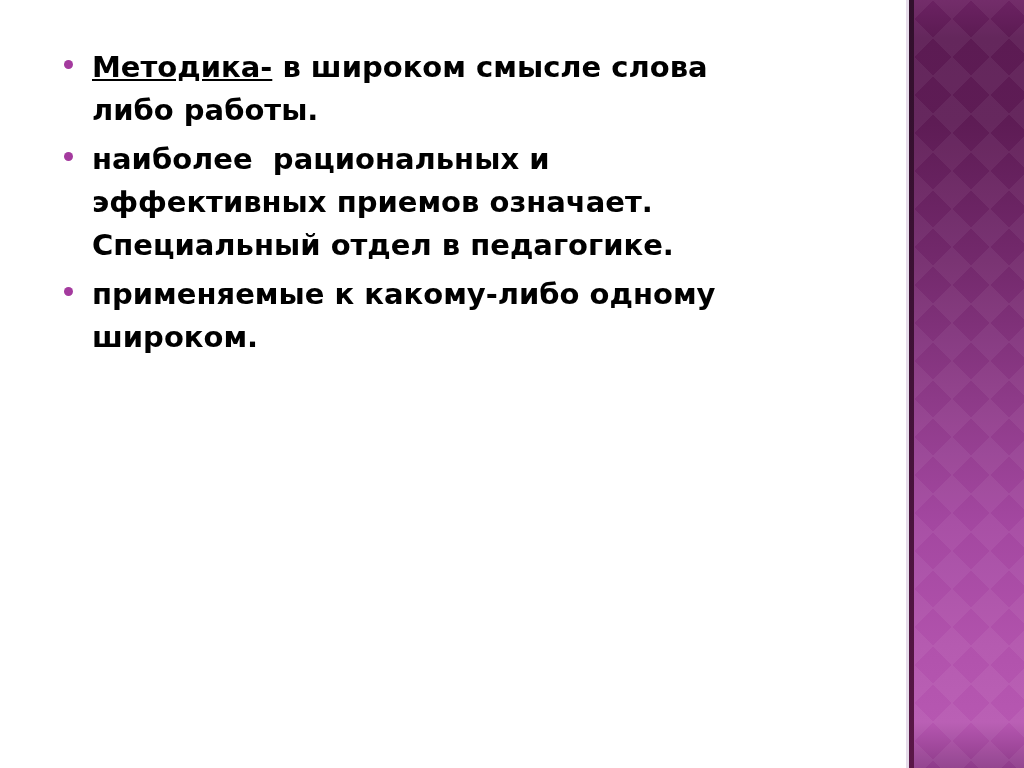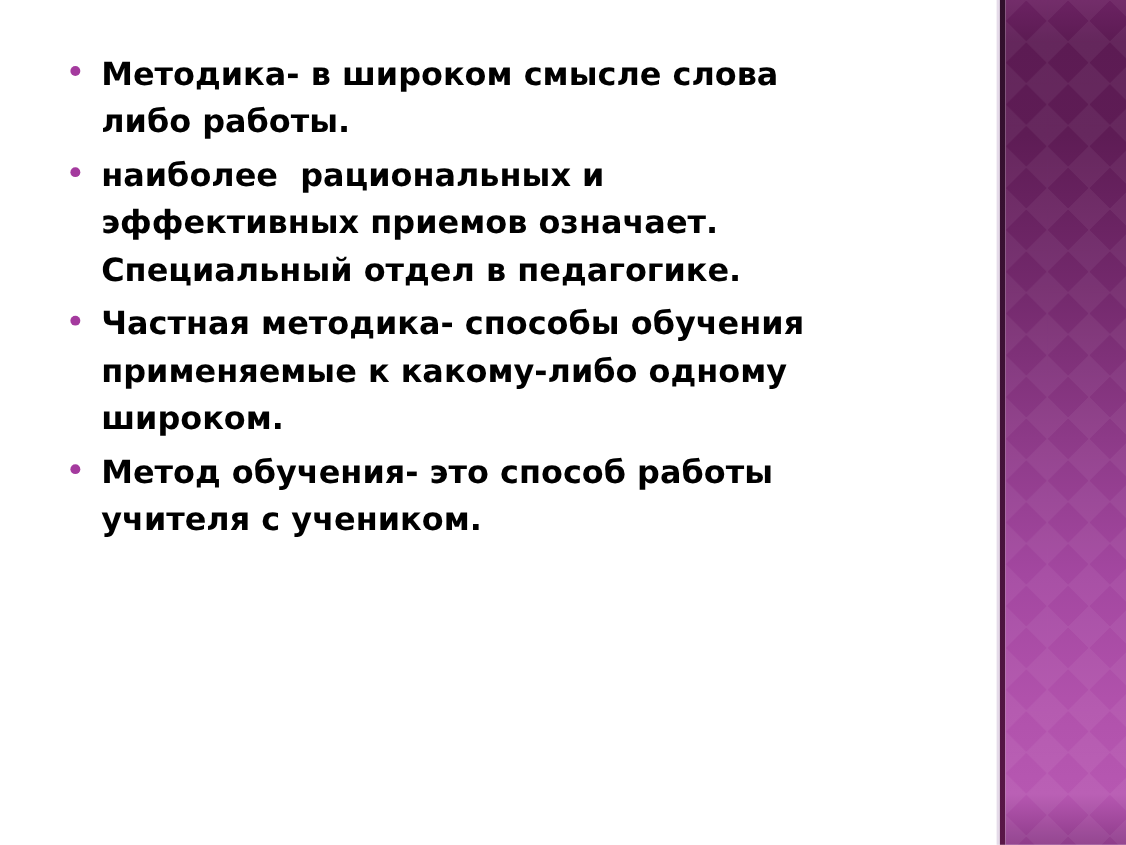--- a/index.html
+++ b/index.html
@@ -59,21 +59,21 @@
     padding-left:29px;
     margin:0 0 6px 0;
     font-size:29px;
     line-height:43px;
   }
   .dot{
     position:absolute;left:1px;top:14px;width:9px;height:9px;border-radius:50%;
     background:var(--bullet-color);
   }
   .bline{white-space:pre;}
-  .seg-b{font-weight:700;}
+  .seg-b{font-weight:700;text-decoration:underline;}
   .seg-r{font-weight:700;}
 </style>
 </head>
 <body>
 
 <div class="slide">
   <div class="content">
     <ul class="bullets">
         <li>
           <span class="dot"></span>
@@ -81,27 +81,21 @@
           <div class="bline"><span class="seg-r">либо работы.</span></div>
         </li>
         <li>
           <span class="dot"></span>
           <div class="bline"><span class="seg-r">наиболее  рациональных и</span></div>
           <div class="bline"><span class="seg-r">эффективных приемов означает.</span></div>
           <div class="bline"><span class="seg-r">Специальный отдел в педагогике.</span></div>
         </li>
         <li>
           <span class="dot"></span>
-          <div class="bline"><span class="seg-b">Частная методика-</span><span class="seg-r"> способы обучения</span></div>
           <div class="bline"><span class="seg-r">применяемые к какому-либо одному</span></div>
           <div class="bline"><span class="seg-r">широком.</span></div>
-        </li>
-        <li>
-          <span class="dot"></span>
-          <div class="bline"><span class="seg-b">Метод обучения-</span><span class="seg-r"> это способ работы</span></div>
-          <div class="bline"><span class="seg-r">учителя с учеником.</span></div>
         </li>
       </ul>
   </div>
   <div class="edge-light"></div>
   <div class="edge-dark"></div>
   <div class="stripe"></div>
 </div>
 
 </body></html>

